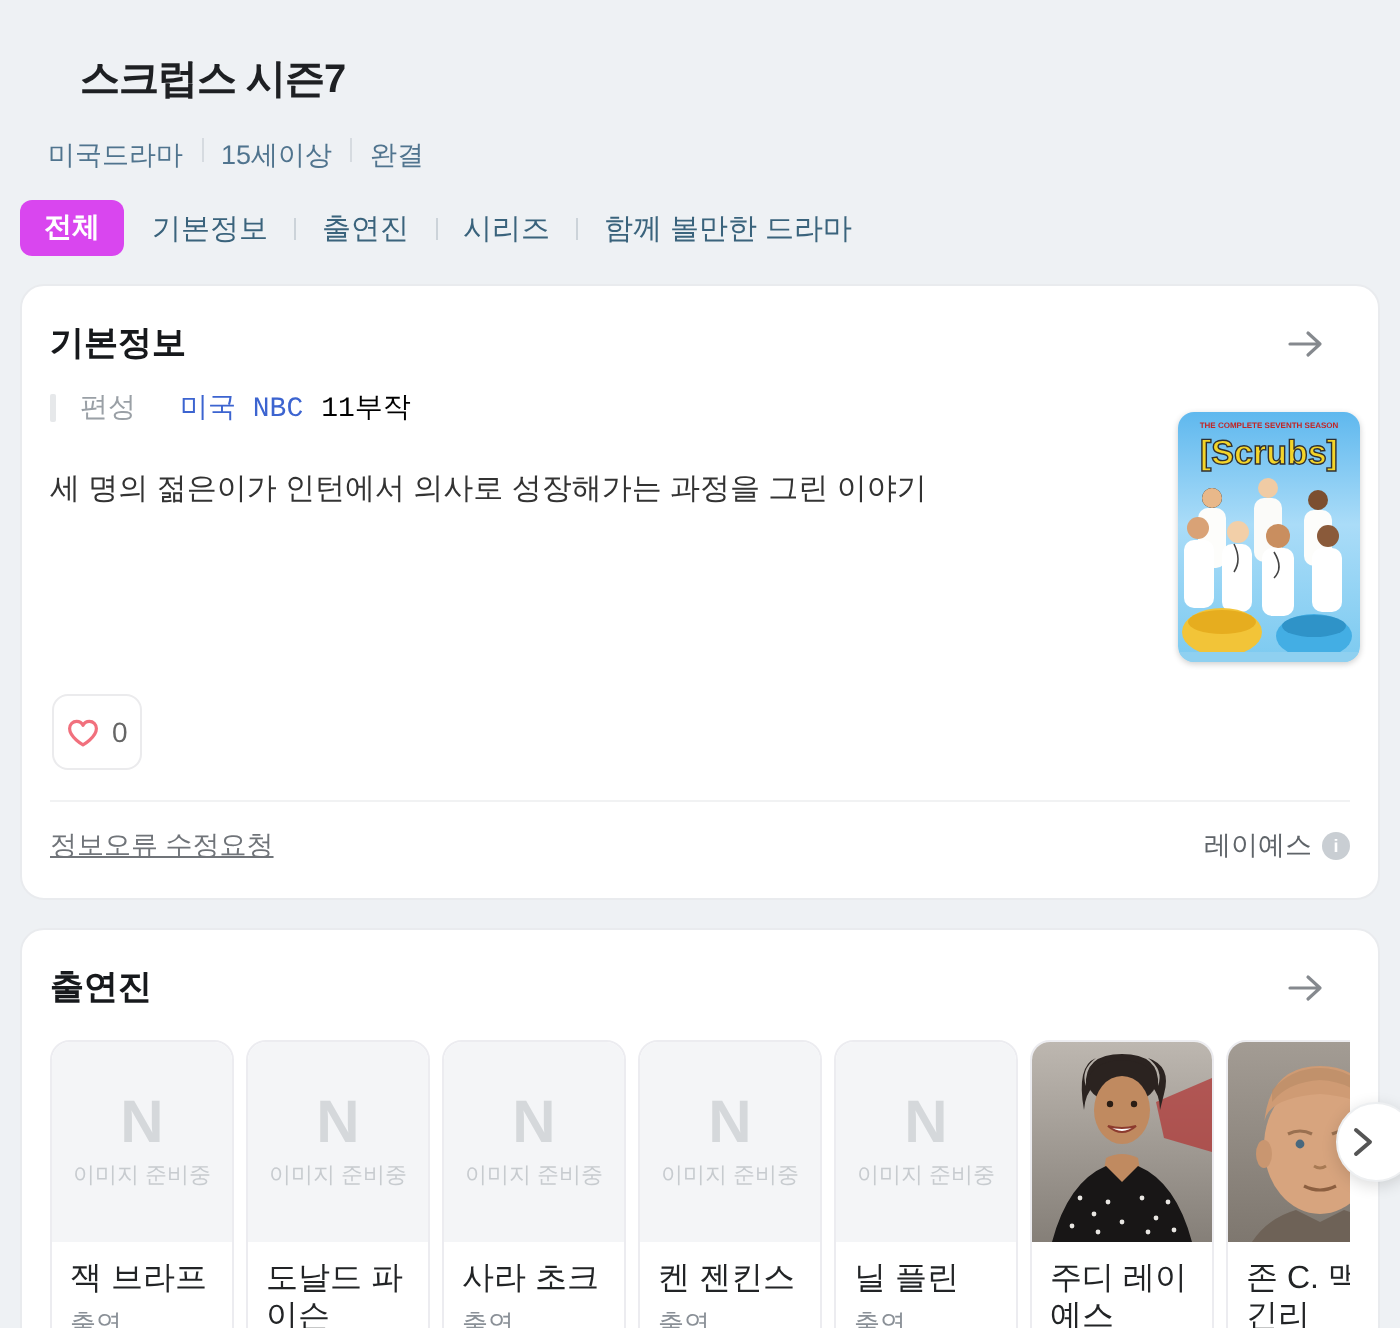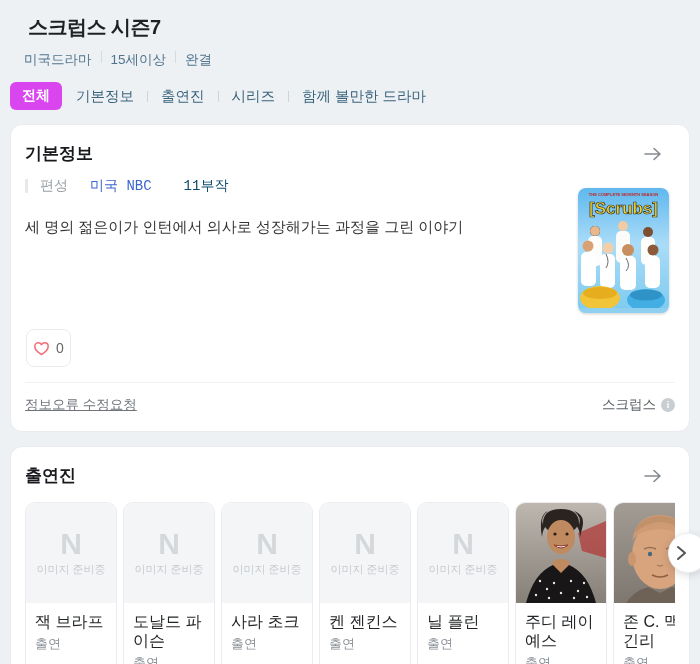--- a/index.html
+++ b/index.html
@@ -4,21 +4,21 @@
 <style>
   * { box-sizing: border-box; }
   html, body { margin:0; padding:0; }
   body {
     width:700px; height:664px; overflow:hidden;
     background:#eef1f4;
     font-family:"Liberation Sans", sans-serif;
     -webkit-font-smoothing:antialiased;
   }
   .header-area { padding:10px 24px 0; }
-  .page-title { margin:4px; font-size:20px; font-weight:bold; color:#1e2023; letter-spacing:-0.5px; }
+  .page-title { margin:16px; font-size:20px; font-weight:bold; color:#1e2023; letter-spacing:-0.5px; }
   .meta { margin-top:10px; display:flex; align-items:flex-start; font-size:13.5px; color:#50748e; }
   .vsep { width:1px; height:12px; background:#d6dbe0; margin:0 9px; }
   .tabs { margin:13px 0 0 -14px; display:flex; align-items:center; }
   .tab-active {
     background:#d946ef; color:#fff; font-weight:bold; font-size:14px;
     padding:5px 12px; border-radius:6px; border:none; cursor:pointer;
     font-family:inherit;
   }
   .tab { color:#3a637c; font-size:14.5px; cursor:pointer; background:none; border:none; padding:0; font-family:inherit; }
   .tab-first { margin-left:14px; }
@@ -32,24 +32,24 @@
   .card-head h2 { margin:0; font-size:17px; font-weight:bold; color:#17191c; }
   .arrow-btn { background:none; border:none; padding:0; cursor:pointer; line-height:0; }
 
   
   .cb1 { position:relative; padding:0 14px; height:152px; }
   .prop-row { margin-top:12px; display:flex; align-items:center; font-size:14px; white-space:nowrap;font-family:Liberation Mono, monospace; }
   .prop-bar { width:3px; height:14px; background:#e6e8ea; margin-right:12px; border-radius:1px; }
   .prop-label { color:#9aa0a6; margin-right:22px; }
   .net { color:#3c64d0; margin-right:9px; text-decoration:none; }
   .period { color:#2a2c2f; margin-right:7px; }
-  .eps { color:#0c4a6e;margin-left:23px; }
+  .eps { color:#000000; }
   .desc { margin:21px 0 0; font-size:15px; color:#333; width:545px; line-height:1.45; }
   .poster {
-    position:absolute; top:11px; right:20px; width:91px; height:125px;
+    position:absolute; top:11px; right:9px; width:91px; height:125px;
     border-radius:8px; overflow:hidden; box-shadow:0 1px 3px rgba(0,0,0,.2);
   }
   .like-box {
     margin:0 15px; height:38px; border:1px solid #ebebed; border-radius:8px;
     display:flex; align-items:center; justify-content:center; gap:6px;
     color:#666; font-size:14px; background:#fff; width:auto; cursor:pointer;
     font-family:inherit;
   }
   .divider { margin:15px 14px 0; border-top:1px solid #f1f2f3; height:0; }
   .card-foot { display:flex; justify-content:space-between; align-items:flex-start; padding:13px 14px 17px; font-size:13.5px; }
@@ -173,21 +173,21 @@
       <svg width="17" height="16" viewBox="0 0 16 15">
           <path d="M8 13.6C8 13.6 1.7 10 1.7 5.9 1.7 3.9 3.2 2.5 5 2.5 6.3 2.5 7.5 3.3 8 4.4 8.5 3.3 9.7 2.5 11 2.5 12.8 2.5 14.3 3.9 14.3 5.9 14.3 10 8 13.6 8 13.6Z" fill="none" stroke="#f1707d" stroke-width="1.5" stroke-linejoin="round"></path>
         </svg>
     </span>
     <span>0</span>
   </button>
   <div class="divider"></div>
   <div class="card-foot">
     <a class="report" href="#">정보오류 수정요청</a>
     <span class="info-note">
-      <span>스크럽스</span>
+      <span>레이예스</span>
       <i class="i-icon">i</i>
     </span>
   </div>
 </section>
 
 <section class="card">
   <div class="card-head">
     <h2>출연진</h2>
     <button class="arrow-btn">
       <span>

